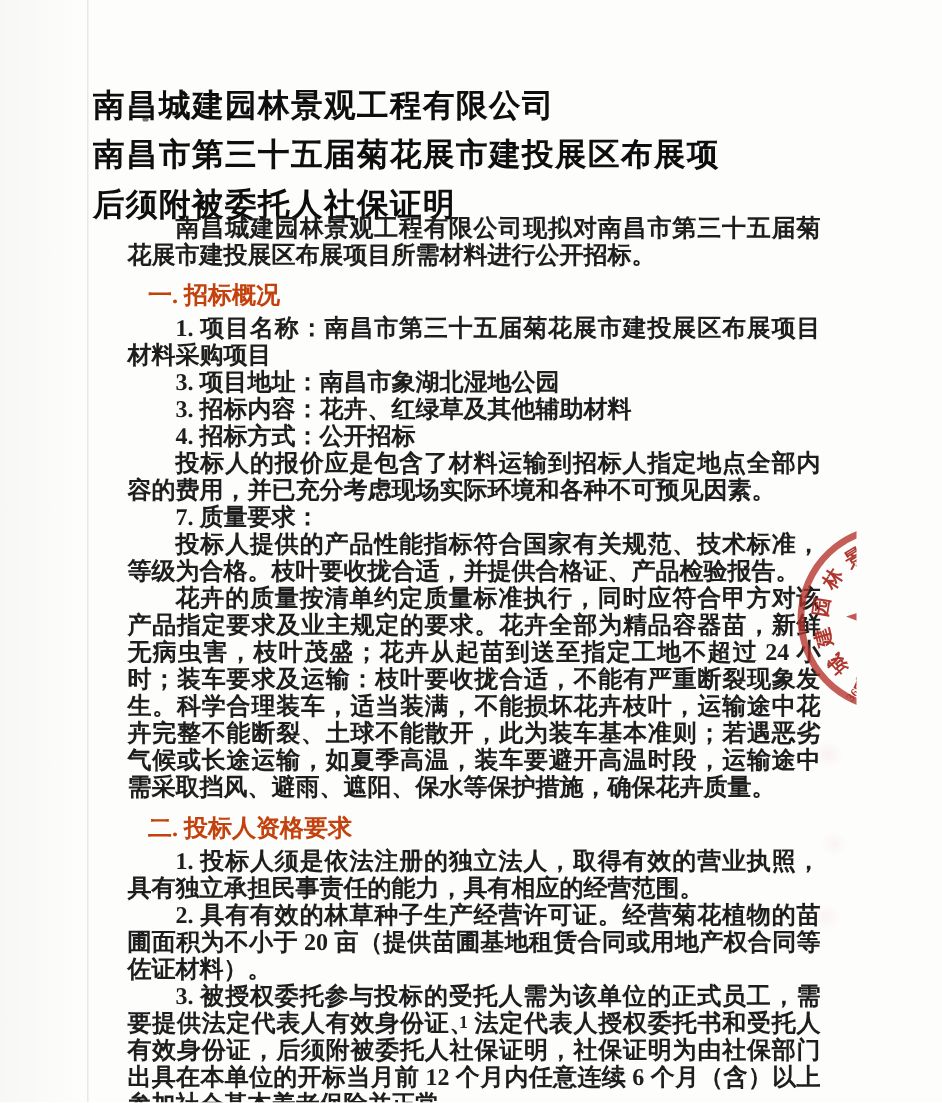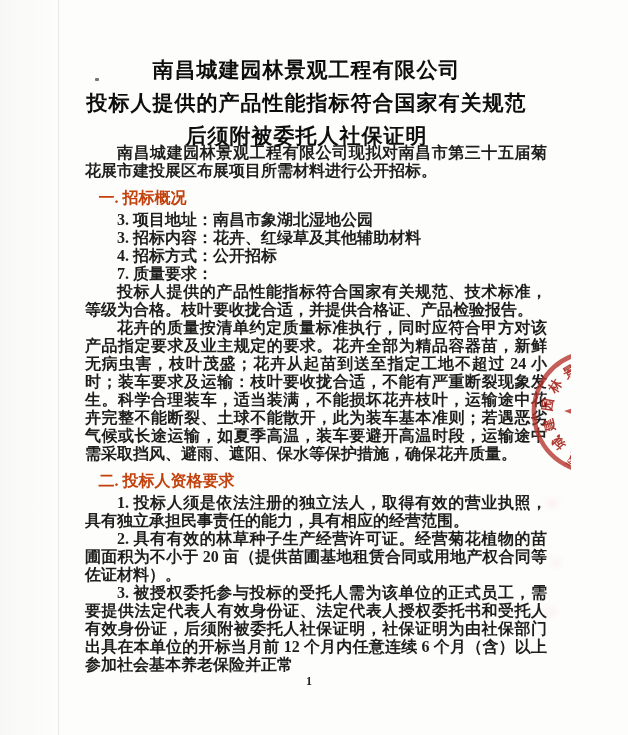--- a/index.html
+++ b/index.html
@@ -18,21 +18,21 @@
   .scan-edge{
     position:absolute;left:58px;top:0;width:1px;height:100%;
     background:rgba(160,160,160,0.22);
   }
   .speck{
     position:absolute;left:95px;top:78px;width:4px;height:3px;
     background:#3a3a3a;opacity:.7;border-radius:1px;
   }
   .title-block{
     position:absolute;top:40px;left:62px;right:77px;
-    text-align:center;
+    text-align:left;
     font-weight:bold;color:#0e0e0e;
     font-size:21px;line-height:33px;letter-spacing:1px;
   }
   .title-line{display:block;}
   .body-block{
     position:absolute;top:144px;left:85px;width:462px;
     font-size:16px;line-height:18px;font-weight:600;
     text-align:justify;color:#1e1e1e;
   }
   .para{text-indent:2em;margin:0;}
@@ -59,30 +59,32 @@
 <body>
 
 <div class="page">
 
   <div class="left-shade"></div>
   <div class="scan-edge"></div>
   <div class="speck"></div>
 
   <h1 class="title-block">
     <span class="title-line">南昌城建园林景观工程有限公司</span>
-    <span class="title-line">投标人提供的产品性能指标符合国家有关规范</span>
+    <span class="title-line">南昌市第三十五届菊花展市建投展区布展项</span>
     <span class="title-line">后须附被委托人社保证明</span>
   </h1>
 
   <div class="body-block">
     <p class="para">南昌城建园林景观工程有限公司现拟对南昌市第三十五届菊花展市建投展区布展项目所需材料进行公开招标。</p>
     <p class="heading">一. 招标概况</p>
+    <p class="para">1. 项目名称：南昌市第三十五届菊花展市建投展区布展项目材料采购项目</p>
     <p class="para">3. 项目地址：南昌市象湖北湿地公园</p>
     <p class="para">3. 招标内容：花卉、红绿草及其他辅助材料</p>
     <p class="para">4. 招标方式：公开招标</p>
+    <p class="para">投标人的报价应是包含了材料运输到招标人指定地点全部内容的费用，并已充分考虑现场实际环境和各种不可预见因素。</p>
     <p class="para">7. 质量要求：</p>
     <p class="para">投标人提供的产品性能指标符合国家有关规范、技术标准，等级为合格。枝叶要收拢合适，并提供合格证、产品检验报告。</p>
     <p class="para">花卉的质量按清单约定质量标准执行，同时应符合甲方对该产品指定要求及业主规定的要求。花卉全部为精品容器苗，新鲜无病虫害，枝叶茂盛；花卉从起苗到送至指定工地不超过 24 小时；装车要求及运输：枝叶要收拢合适，不能有严重断裂现象发生。科学合理装车，适当装满，不能损坏花卉枝叶，运输途中花卉完整不能断裂、土球不能散开，此为装车基本准则；若遇恶劣气候或长途运输，如夏季高温，装车要避开高温时段，运输途中需采取挡风、避雨、遮阳、保水等保护措施，确保花卉质量。</p>
     <p class="heading">二. 投标人资格要求</p>
     <p class="para">1. 投标人须是依法注册的独立法人，取得有效的营业执照，具有独立承担民事责任的能力，具有相应的经营范围。</p>
     <p class="para">2. 具有有效的林草种子生产经营许可证。经营菊花植物的苗圃面积为不小于 20 亩（提供苗圃基地租赁合同或用地产权合同等佐证材料）。</p>
     <p class="para">3. 被授权委托参与投标的受托人需为该单位的正式员工，需要提供法定代表人有效身份证、法定代表人授权委托书和受托人有效身份证，后须附被委托人社保证明，社保证明为由社保部门出具在本单位的开标当月前 12 个月内任意连续 6 个月（含）以上参加社会基本养老保险并正常</p>
   </div>
 
   <div class="page-num">1</div>

